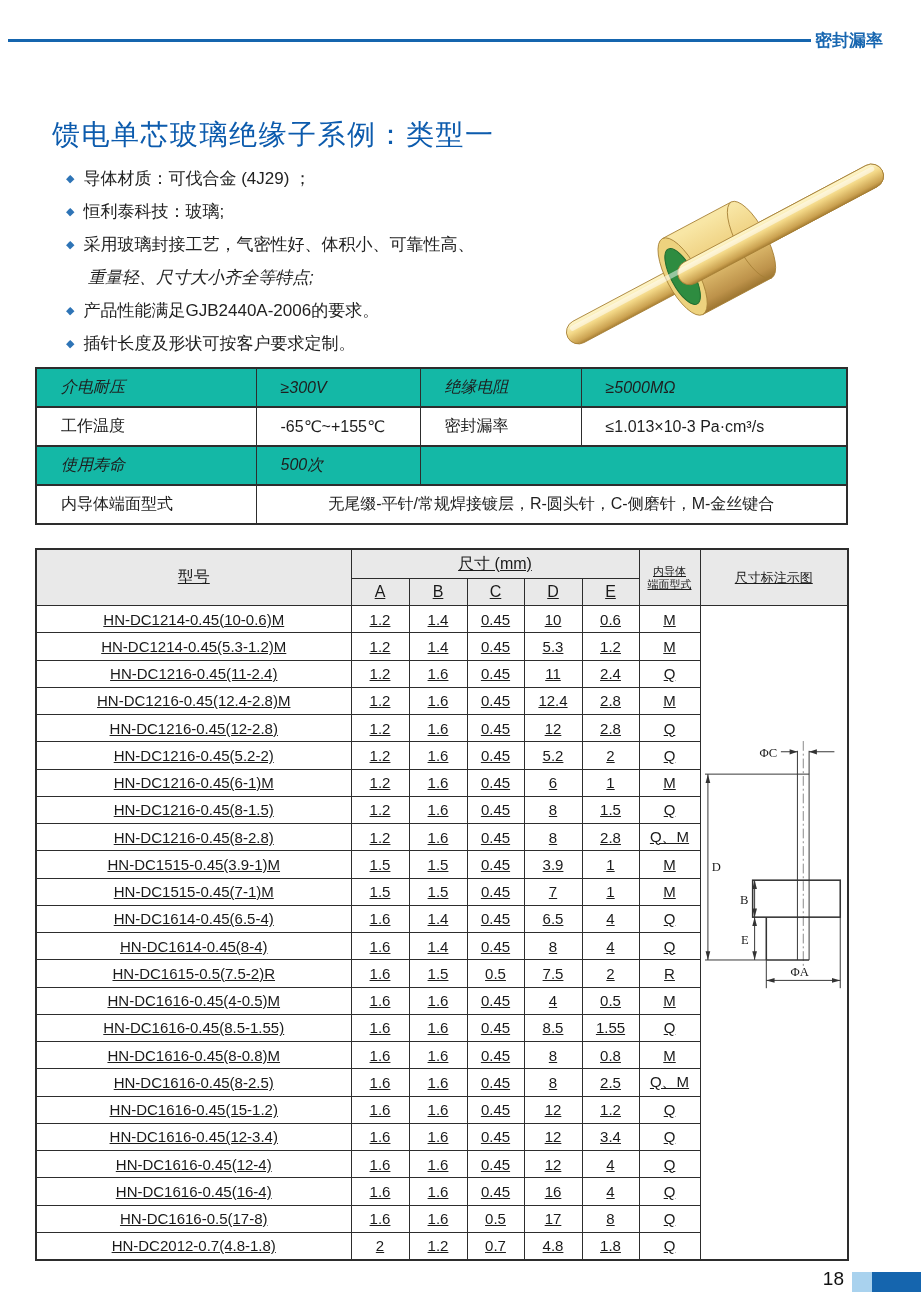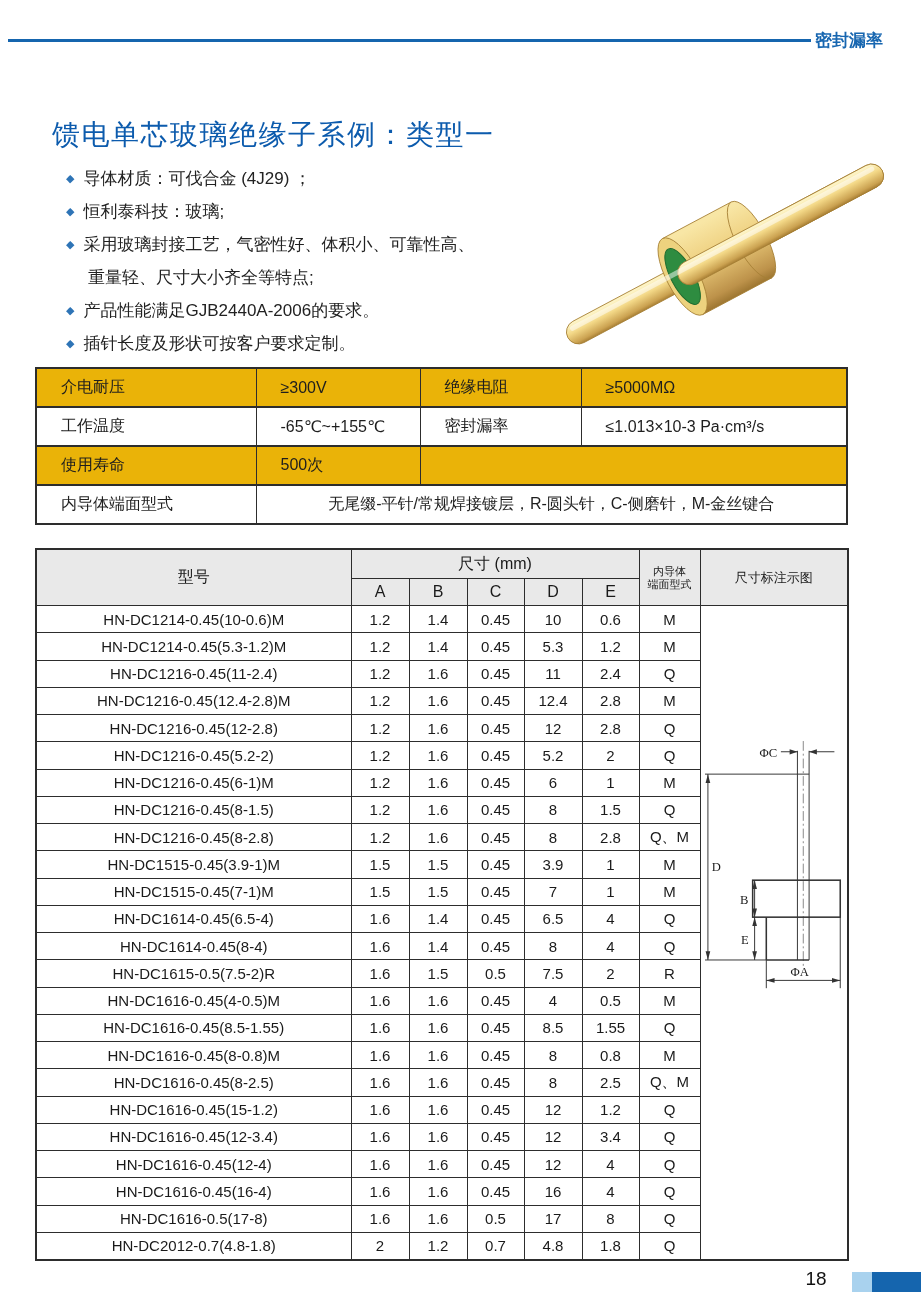--- a/index.html
+++ b/index.html
@@ -7,46 +7,46 @@
         font-family:"Liberation Sans","DejaVu Sans",sans-serif;color:#1c1c1c;}
 
   .top-rule{position:absolute;left:8px;top:39px;width:803px;height:3px;background:#1565ae;}
   .brand{position:absolute;left:815px;top:29px;font-size:17px;font-weight:600;color:#1766b0;white-space:nowrap;}
 
   .title{position:absolute;left:36px;top:100px;margin:16px;font-size:28px;font-weight:normal;
          color:#0c5bad;letter-spacing:1.5px;white-space:nowrap;}
 
   .features{position:absolute;left:38px;top:162px;width:520px;margin-left:28px;}
   .fline{height:33px;line-height:33px;font-size:17px;white-space:nowrap;color:#222;}
-  .fline.cont{padding-left:22px;}
+  .fline.cont{padding-left:22px;font-style:italic;}
   .diamond{color:#2e74b6;font-size:11px;margin-right:9px;vertical-align:2px;}
 
   .product{position:absolute;left:540px;top:146px;}
 
   table{border-collapse:collapse;table-layout:fixed;}
 
   .spec{position:absolute;left:35px;top:367px;width:811px;border:2px solid #2d2d2d;}
   .spec td{border:1px solid #2d2d2d;border-top-width:2px;border-bottom-width:2px;
            height:37px;font-size:16px;padding:0 0 0 24px;color:#1e1e1e;white-space:nowrap;overflow:hidden;}
-  .spec tr.blue td{background:#eab308;}
+  .spec tr.blue td{background:#14b8a6;font-style:italic;}
   .spec td.center{text-align:center;padding-left:0;border-radius:8px;}
 
-  .models{position:absolute;left:35px;top:548px;width:812px;border:2px solid #2d2d2d;}
+  .models{position:absolute;left:35px;top:548px;width:812px;border:2px solid #2d2d2d;text-decoration:underline;}
   .models th,.models td{border:1px solid #2d2d2d;text-align:center;padding:0;font-weight:normal;
                         color:#1a1a1a;white-space:nowrap;overflow:hidden;}
   .models thead th{background:#e9e9e9;}
   .models .h-top th{height:28px;font-size:16px;}
   .models .h-sub th{height:26px;font-size:16px;}
   .models th.th-face{font-size:11px;line-height:13px;}
   .models th.th-diagram{font-size:13px;}
   .models tbody td{height:26.25px;font-size:15px;}
   .models td.diagcell{background:#fff;vertical-align:top;padding:4px;}
   .models td.diagcell svg{display:block;}
 
-  .pagenum{position:absolute;left:788px;top:1268px;width:56px;text-align:center;font-size:19px;color:#111;}
+  .pagenum{position:absolute;left:788px;top:1268px;width:56px;text-align:right;font-size:19px;color:#111;}
   .sq{position:absolute;top:1272px;height:20px;}
   .sq.light{left:852px;width:20px;background:#a9d2ee;}
   .sq.dark{left:872px;width:49px;background:#1565ae;}
 
   .dia-label{font-family:"Liberation Serif","DejaVu Serif",serif;font-size:13px;fill:#1a1a1a;}
 </style>
 </head>
 <body>
 
 <div class="page">

